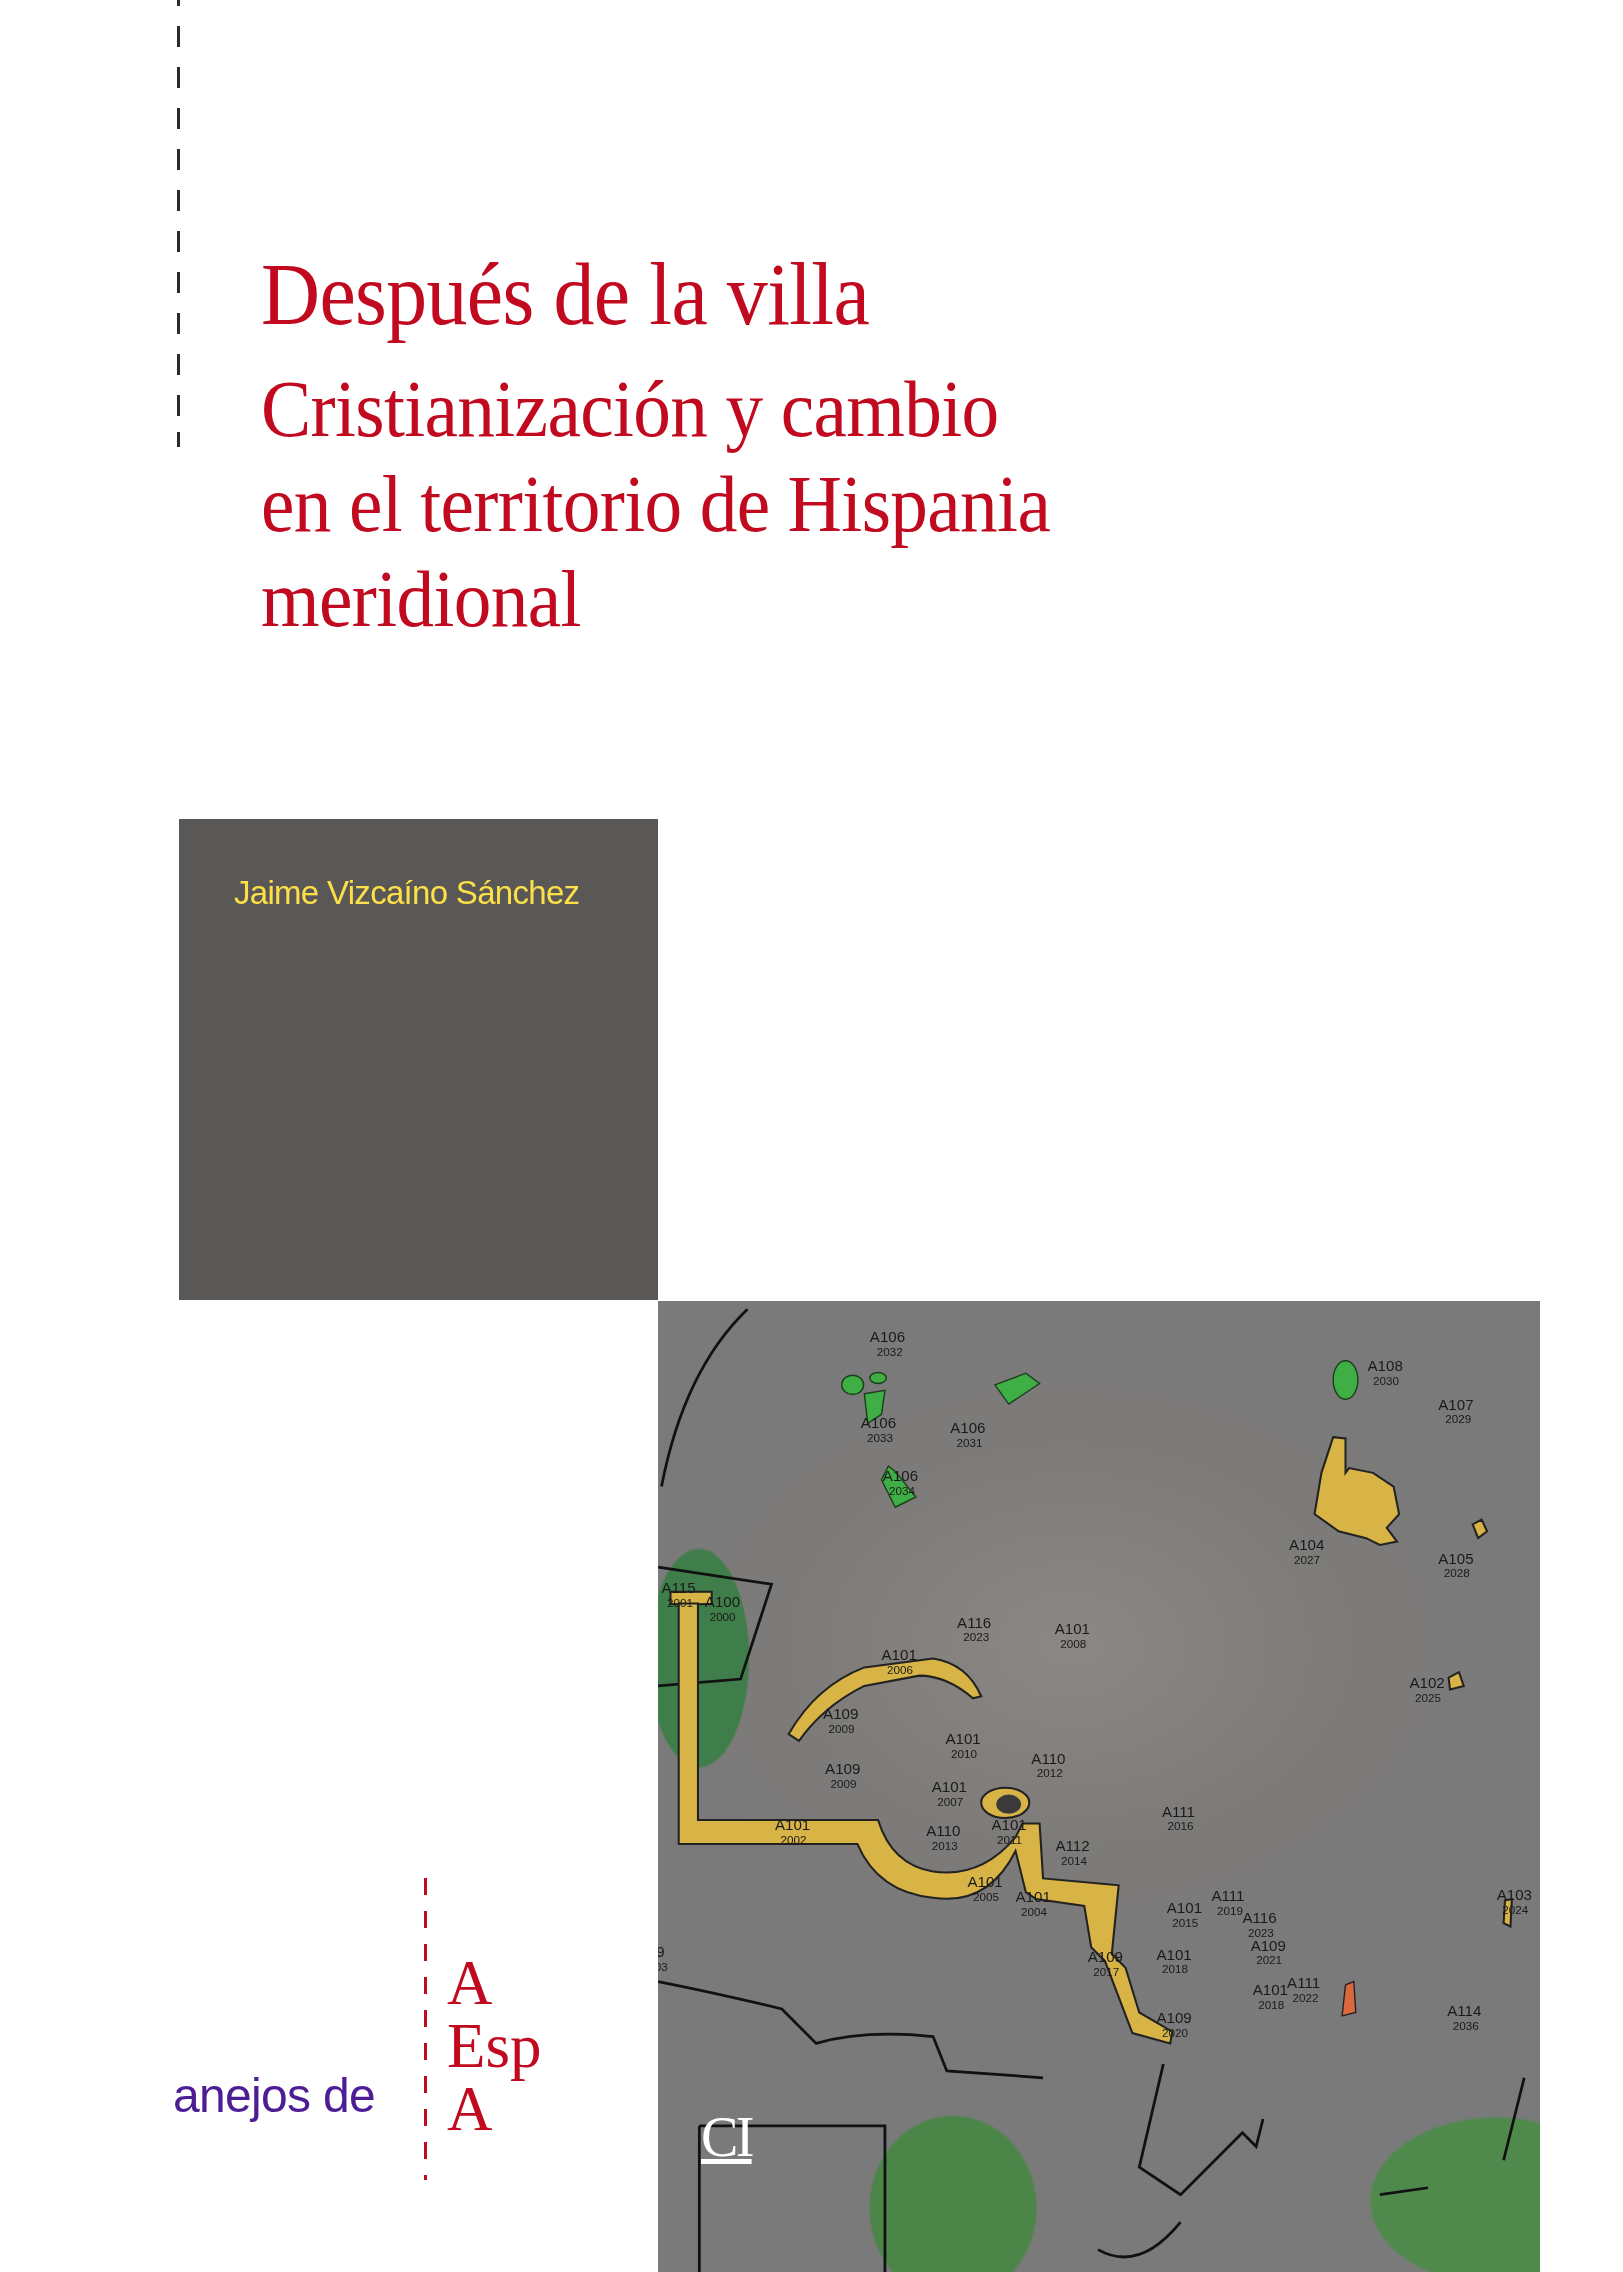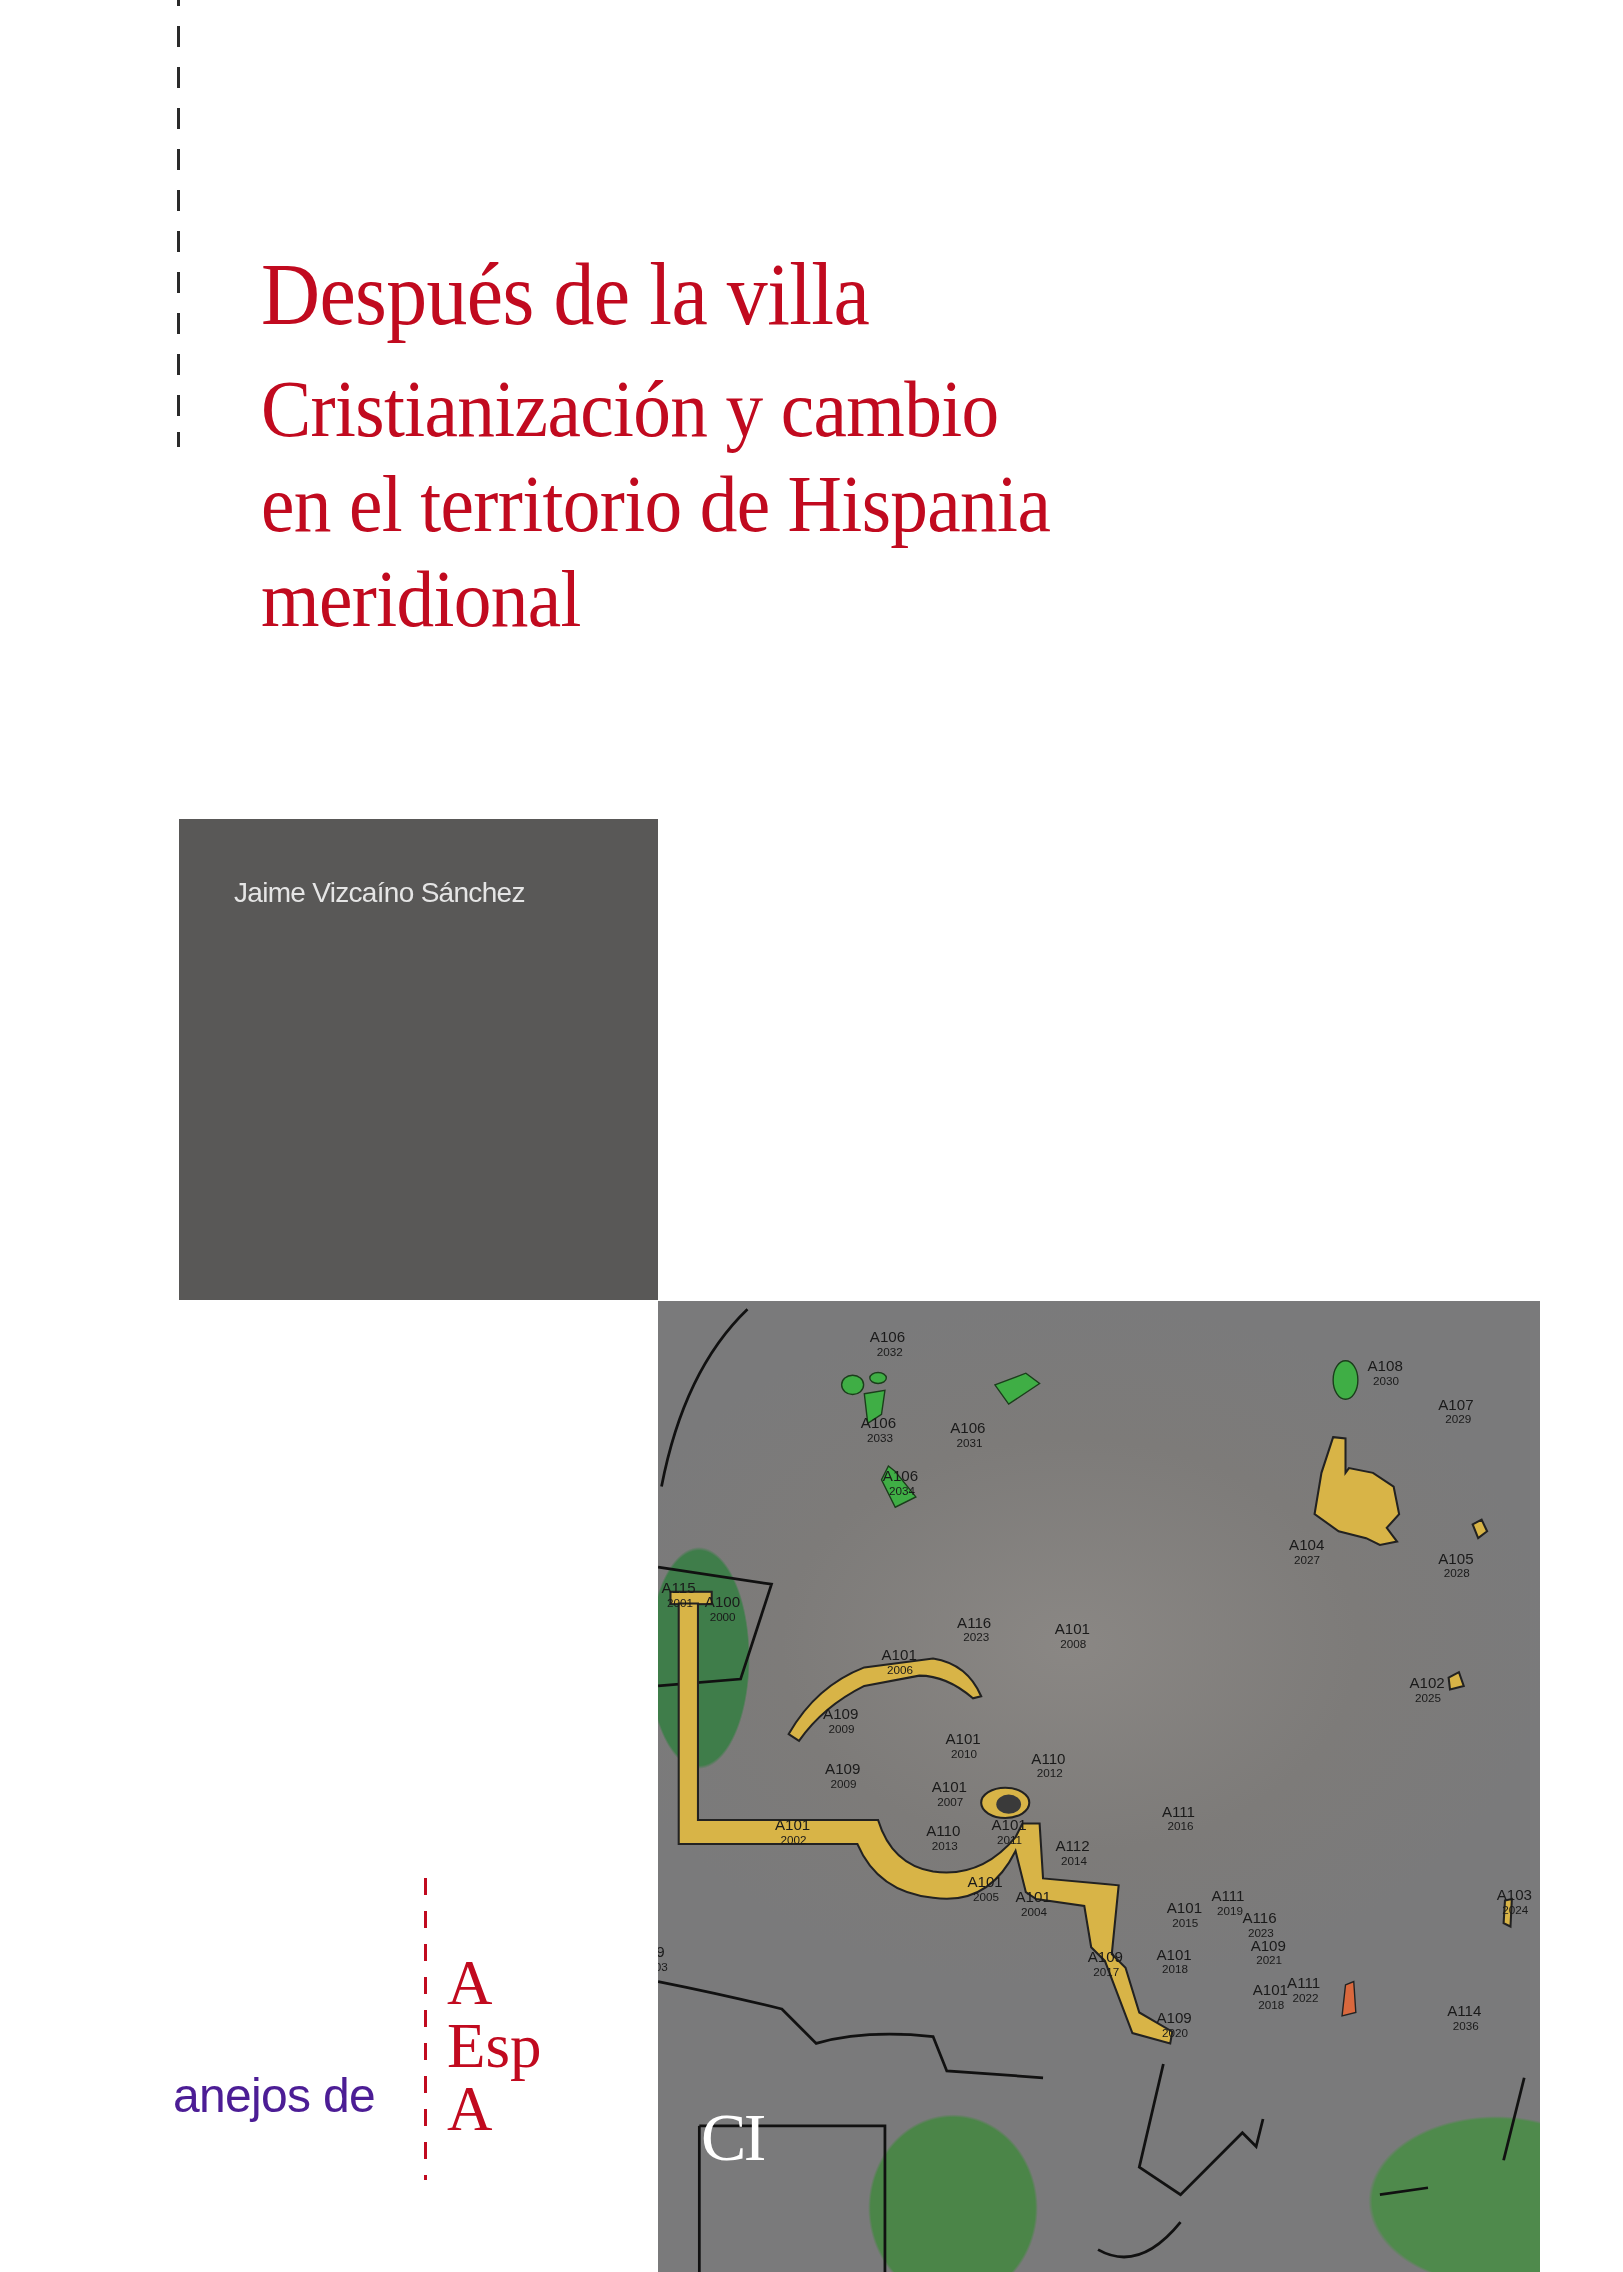--- a/index.html
+++ b/index.html
@@ -3,30 +3,30 @@
 <meta charset="utf-8">
 <style>
   html, body { margin:0; padding:0; }
   body { width:1623px; height:2273px; background:#ffffff; position:relative; overflow:hidden; font-family:"Liberation Sans", sans-serif; }
   .dash-top { position:absolute; left:177px; top:0; width:2.7px; height:447px;
     background: repeating-linear-gradient(to bottom, #2a2a2a 0 20.6px, transparent 20.6px 41px); background-position:0 -15px; }
   .title-block { position:absolute; left:236px; top:251px; color:#c10a1f; font-family:"Liberation Serif", serif;margin-left:25px; }
   .title-main { font-size:88px; line-height:88px; margin:0 0 23.4px 0; letter-spacing:-0.7px; transform:scaleX(0.93); transform-origin:left; white-space:nowrap; }
   .title-sub { font-size:81px; line-height:95px; margin:0; letter-spacing:-0.7px; transform:scaleX(0.93); transform-origin:left; white-space:nowrap; }
   .author-box { position:absolute; left:179px; top:819px; width:479px; height:481px; background:#595857; }
-  .author-name { position:absolute; left:55px; top:52px; color:#e5e5e5; font-size:28px; line-height:44px; letter-spacing:-0.7px; }
+  .author-name { position:absolute; left:55px; top:52px; color:#fde047; font-size:33px; line-height:44px; letter-spacing:-0.7px; }
   .photo { position:absolute; left:658px; top:1301px; width:882px; height:972px; overflow:hidden;
     background:
       radial-gradient(ellipse 206px 137px at 838px 900px, #4f8a4c 0 60%, transparent 62%),
       radial-gradient(ellipse 137px 151px at 295px 907px, #4b8548 0 60%, transparent 62%),
       radial-gradient(ellipse 82px 179px at 41px 357px, #3f7d4a 0 60%, transparent 62%),
       radial-gradient(ellipse 481px 344px at 412px 344px, #8a8784 0%, #7d7b79 60%, #7a7a7b 100%);
   }
   .photo svg { position:absolute; left:0; top:0; }
-  .ci-mark { position:absolute; left:701px; top:2099px; color:#ffffff; font-family:"Liberation Serif", serif; font-size:68px; line-height:76px; letter-spacing:-2.7px; }
+  .ci-mark { position:absolute; left:701px; top:2099px; color:#ffffff; font-family:"Liberation Serif", serif; font-size:56px; line-height:76px; letter-spacing:-2.7px;text-decoration:underline; }
   .series { position:absolute; left:173px; top:2068px; font-size:48px; color:#4c1d95; letter-spacing:-0.7px; }
   .dash-red { position:absolute; left:424px; top:1878px; width:2.7px; height:302px;
     background: repeating-linear-gradient(to bottom, #c10a1f 0 17px, transparent 17px 33px); }
   .logo { position:absolute; left:447px; top:1952px; color:#c10a1f; font-family:"Liberation Serif", serif; }
   .logo span { display:block; font-size:63px; line-height:63px; }
   .lbl { font-family:"Liberation Sans", sans-serif; fill:#1a1a1a; }
 </style>
 </head>
 <body>
 

